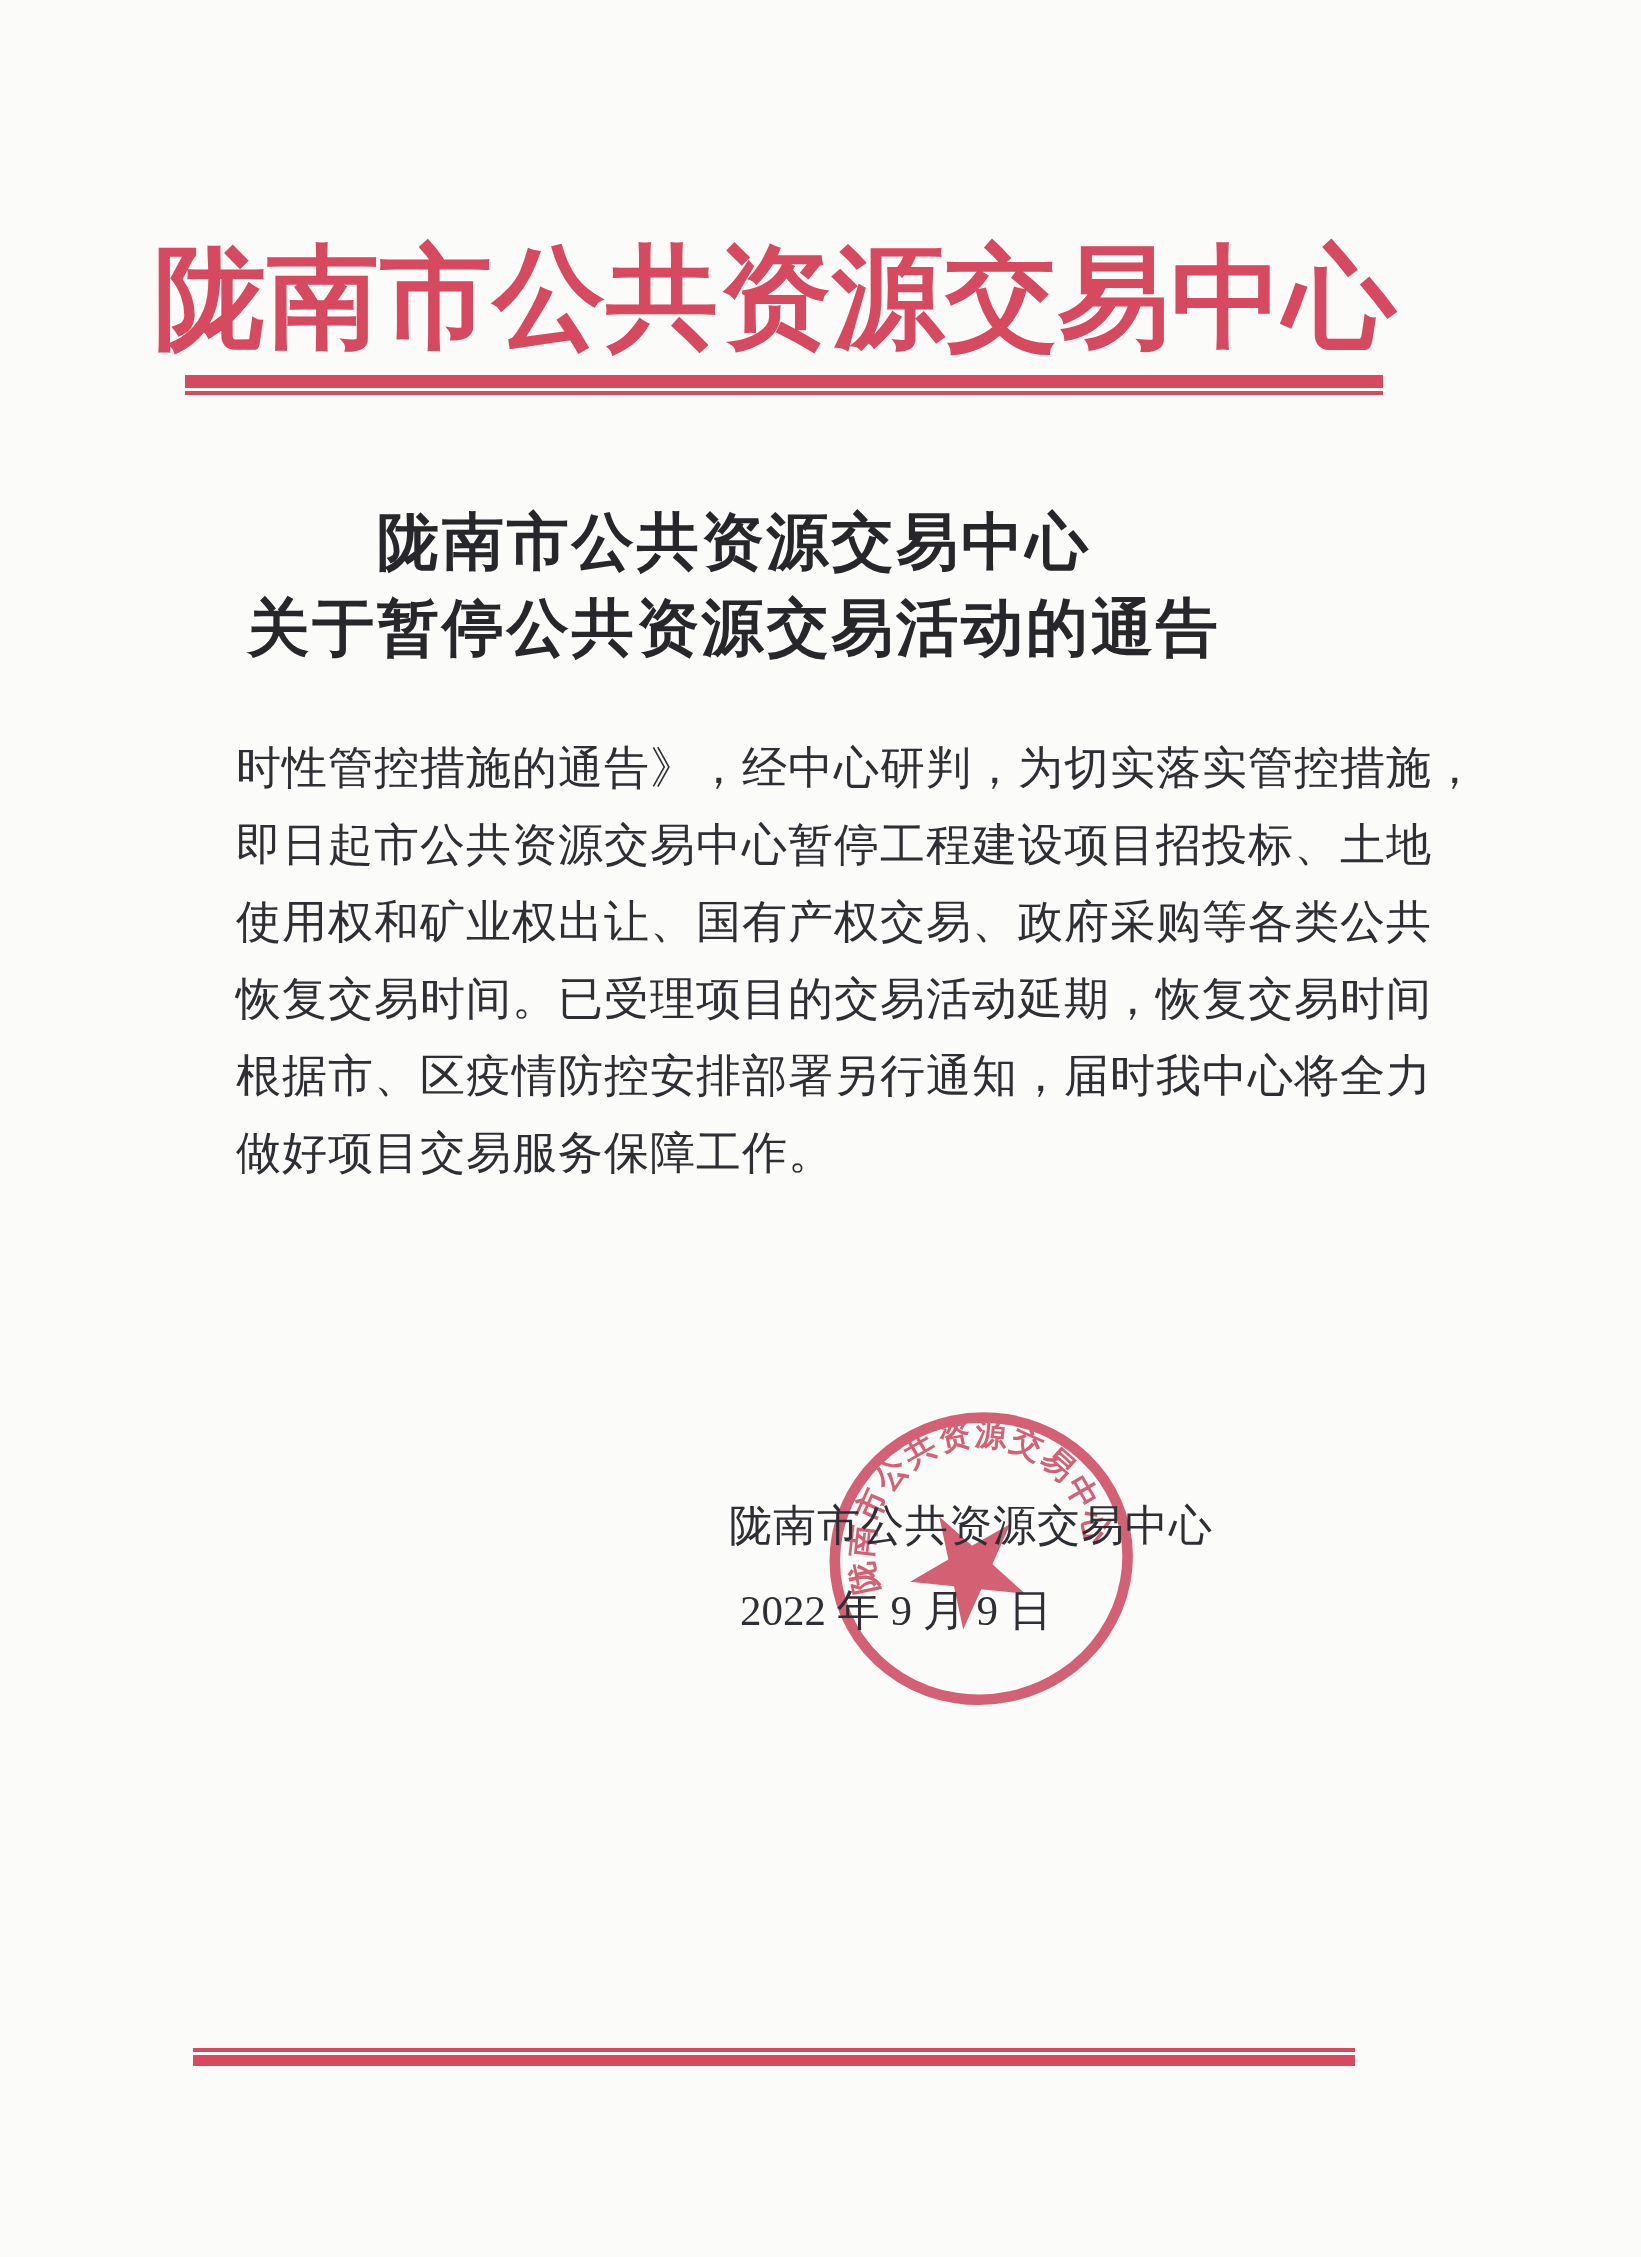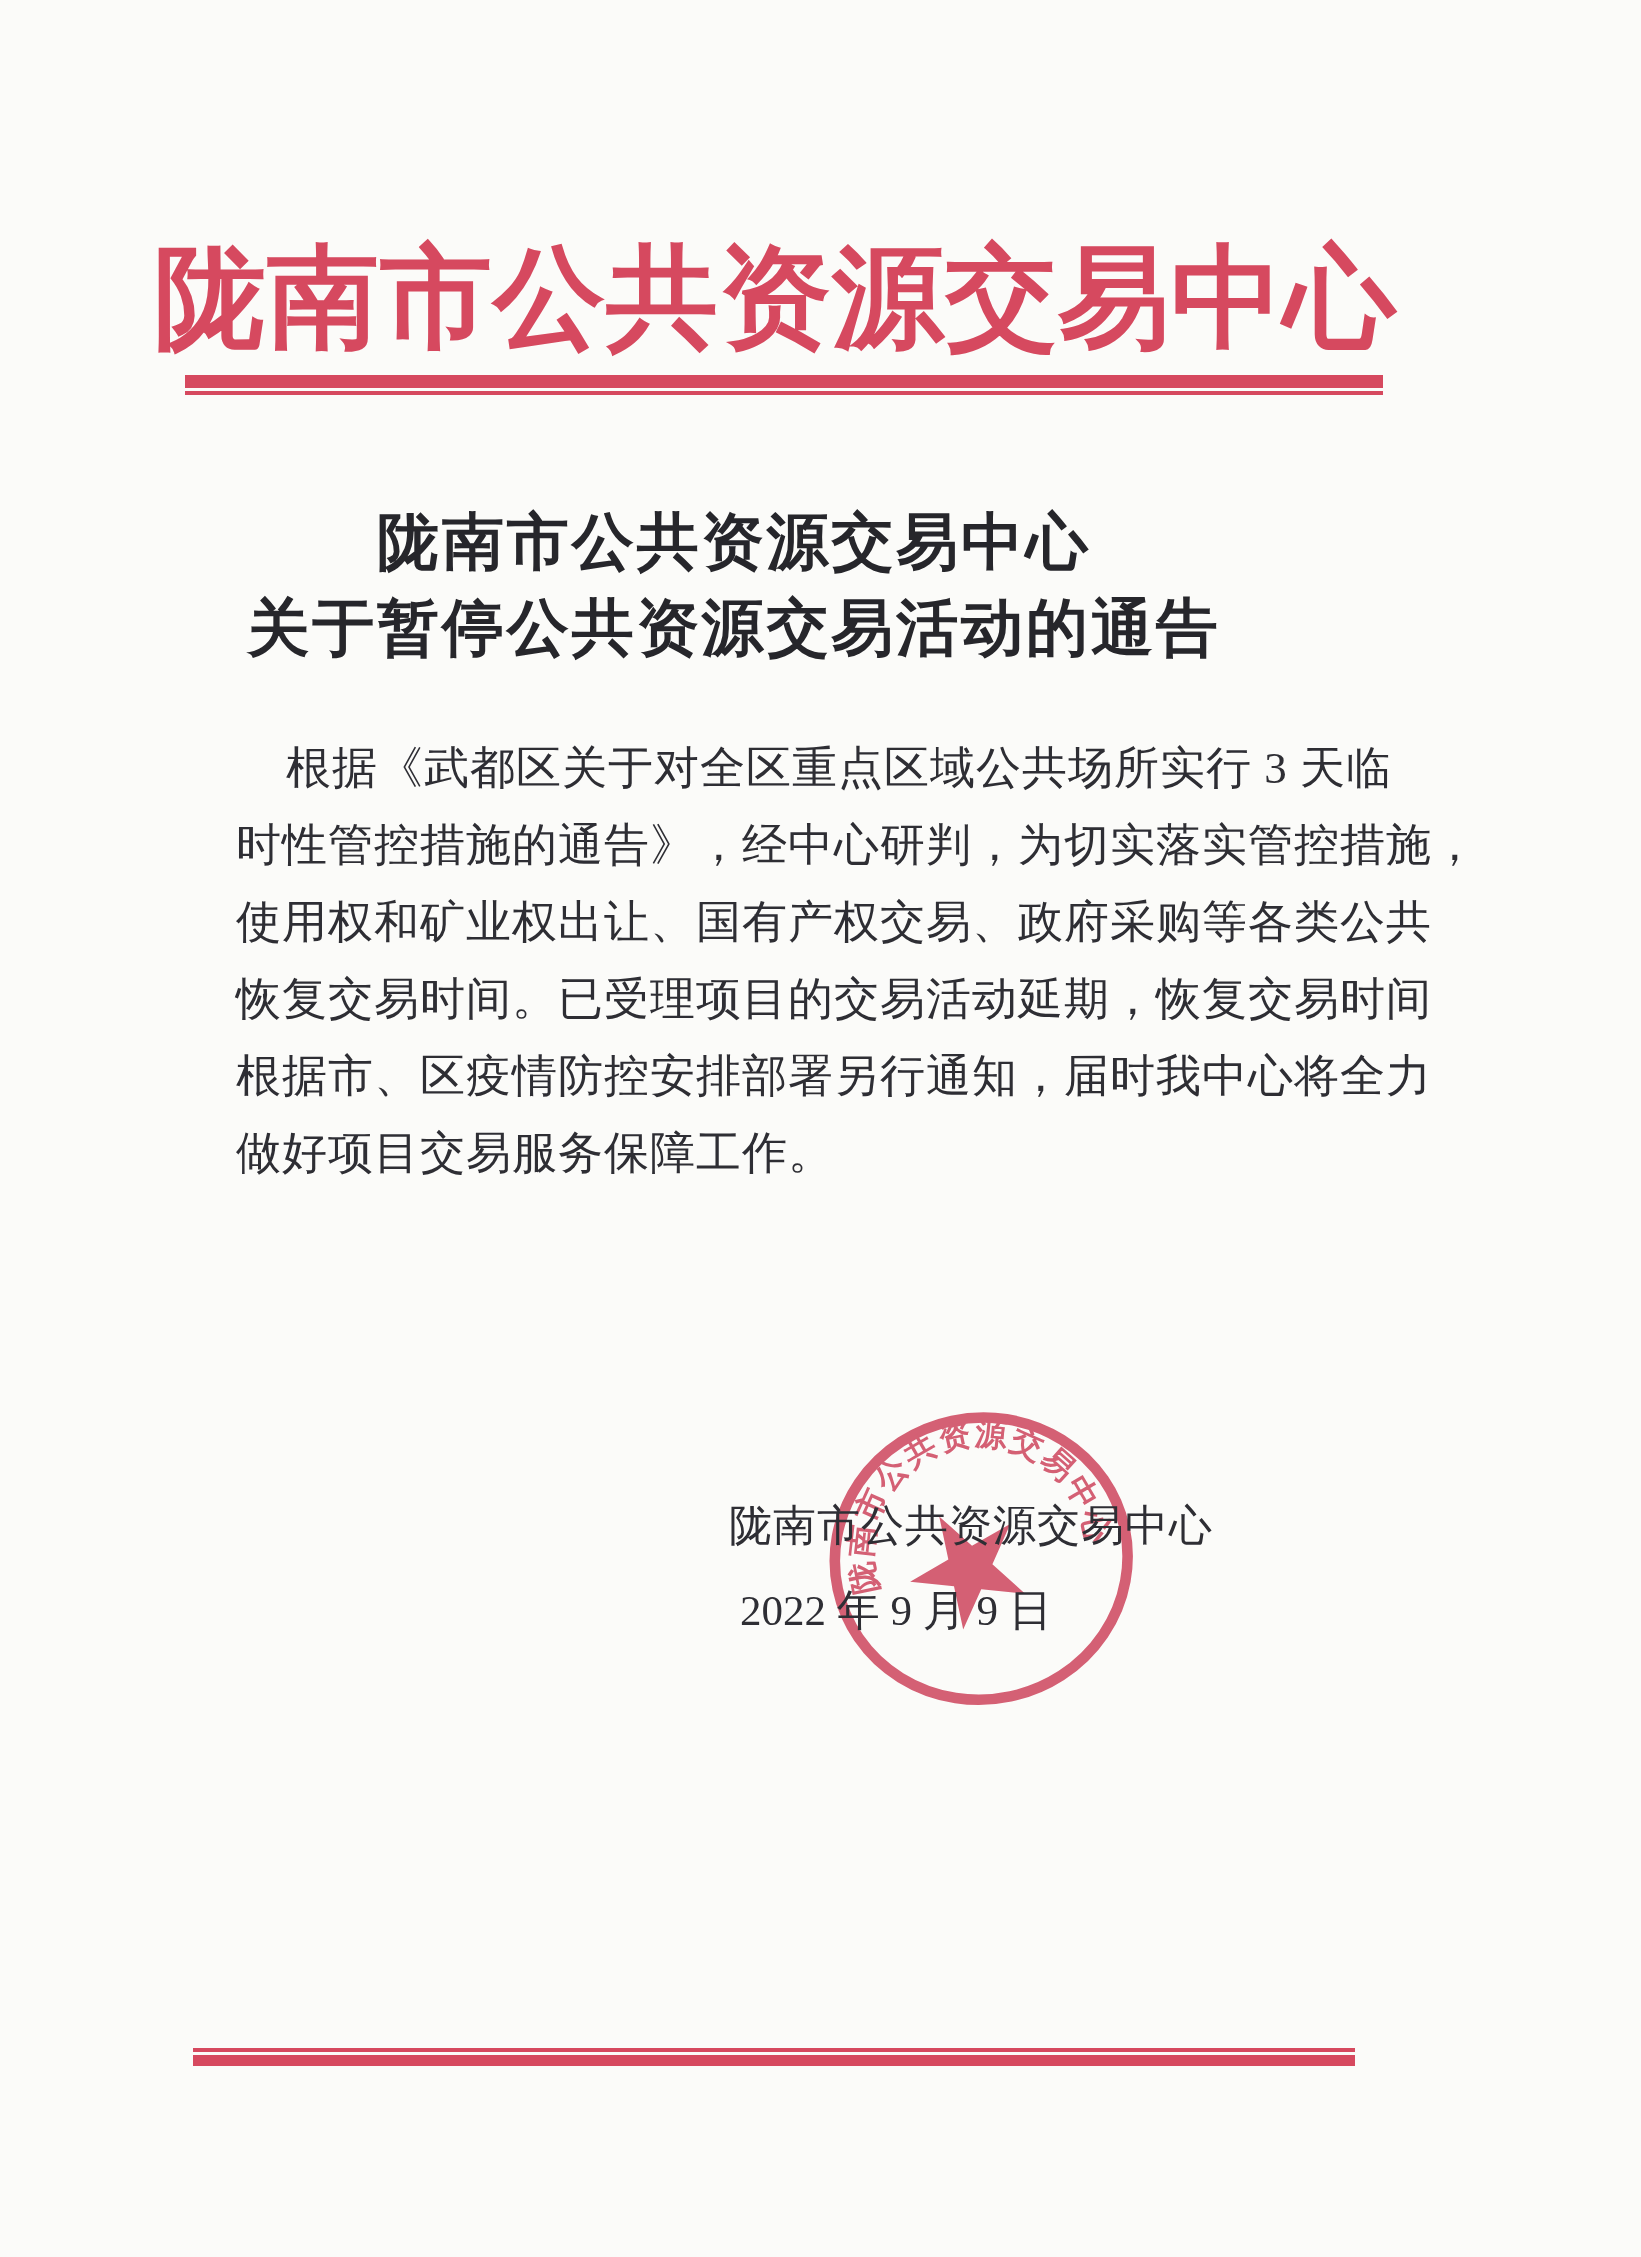--- a/index.html
+++ b/index.html
@@ -94,22 +94,22 @@
 
   <div class="header-rule-thick"></div>
   <div class="header-rule-thin"></div>
 
   <div class="doc-title">
     <div>陇南市公共资源交易中心</div>
     <div>关于暂停公共资源交易活动的通告</div>
   </div>
 
   <div class="body-text">
-    <div class="body-line indent">根据《武都区关于对全区重点区域公共场所实行 3 天临</div>
     <div class="body-line">时性管控措施的通告》，经中心研判，为切实落实管控措施，</div>
+    <div class="body-line">即日起市公共资源交易中心暂停工程建设项目招投标、土地</div>
     <div class="body-line">使用权和矿业权出让、国有产权交易、政府采购等各类公共</div>
     <div class="body-line">恢复交易时间。已受理项目的交易活动延期，恢复交易时间</div>
     <div class="body-line">根据市、区疫情防控安排部署另行通知，届时我中心将全力</div>
     <div class="body-line">做好项目交易服务保障工作。</div>
   </div>
 
   <svg class="seal" viewBox="-170 -170 340 340" xmlns="http://www.w3.org/2000/svg" aria-hidden="true">
     <ellipse rx="152" ry="146" cx="0" cy="6" fill="none" stroke="currentColor" stroke-width="11"></ellipse>
     <path id="sealArcPath" d="M -112 0 A 112 112 0 0 1 112 0" fill="none"></path>
     <text font-size="33" letter-spacing="2" fill="currentColor" font-weight="bold">

